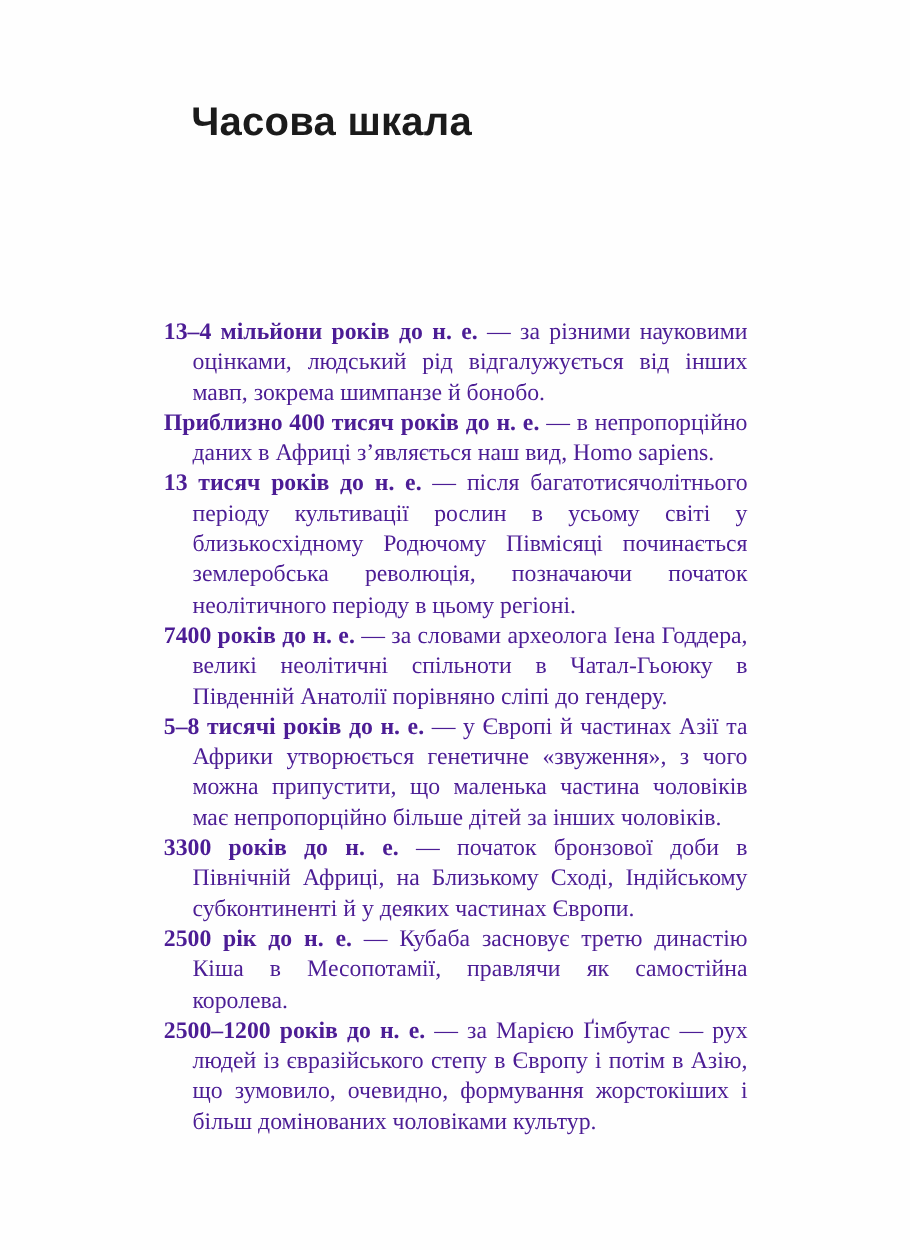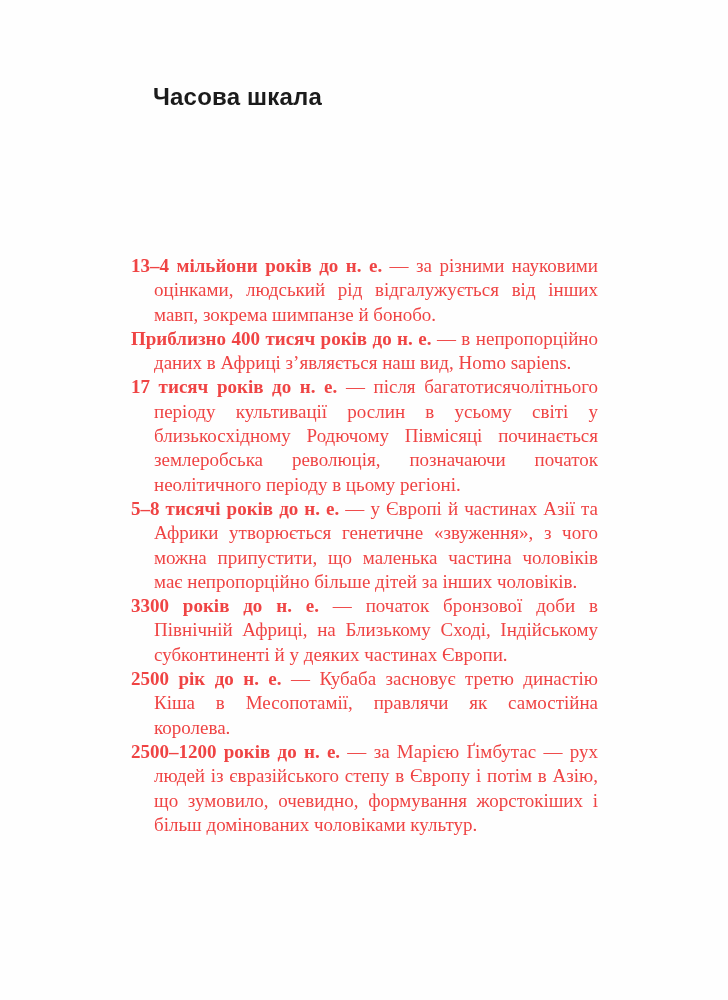--- a/index.html
+++ b/index.html
@@ -19,34 +19,34 @@
     inset: 0;
     background: #fefefe;
   }
   .title {
     position: absolute;
     left: 153px;
     top: 84px;
     margin: 0;
     font-family: "Liberation Sans", sans-serif;
     font-weight: 700;
-    font-size: 24px;
+    font-size: 32px;
     line-height: 26px;
     letter-spacing: 0.2px;
     color: #1b1b1b;
   }
   .timeline {
     position: absolute;
     left: 131px;
     top: 254px;
     width: 467px;
     font-family: "Liberation Serif", serif;
     font-size: 19px;
     line-height: 24.3px;
-    color: #ef4444;
+    color: #4c1d95;
     text-align: justify;
     hyphens: auto;
     -webkit-hyphens: auto;
   }
   .entry {
     margin: 0;
     padding-left: 23px;
     text-indent: -23px;
   }
   .entry .date {
@@ -54,19 +54,20 @@
   }
 </style>
 </head>
 <body>
 
 <main class="page">
   <h1 class="title">Часова шкала</h1>
   <section class="timeline">
       <p class="entry"><span class="date">13–4 мільйони років до н. е.</span> — <span class="desc">за різними науковими оцінками, людський рід відгалужується від інших мавп, зокрема шимпанзе й бонобо.</span></p>
       <p class="entry"><span class="date">Приблизно 400 тисяч років до н. е.</span> — <span class="desc">в непропорційно даних в Африці з’являється наш вид, Homo sapiens.</span></p>
-      <p class="entry"><span class="date">17 тисяч років до н. е.</span> — <span class="desc">після багатотисячолітнього періоду культивації рослин в усьому світі у близькосхідному Родючому Півмісяці починається землеробська революція, позначаючи початок неолітичного періоду в цьому регіоні.</span></p>
+      <p class="entry"><span class="date">13 тисяч років до н. е.</span> — <span class="desc">після багатотисячолітнього періоду культивації рослин в усьому світі у близькосхідному Родючому Півмісяці починається землеробська революція, позначаючи початок неолітичного періоду в цьому регіоні.</span></p>
+      <p class="entry"><span class="date">7400 років до н. е.</span> — <span class="desc">за словами археолога Іена Годдера, великі неолітичні спільноти в Чатал-Гьоюку в Південній Анатолії порівняно сліпі до гендеру.</span></p>
       <p class="entry"><span class="date">5–8 тисячі років до н. е.</span> — <span class="desc">у Європі й частинах Азії та Африки утворюється генетичне «звуження», з чого можна припустити, що маленька частина чоловіків має непропорційно більше дітей за інших чоловіків.</span></p>
       <p class="entry"><span class="date">3300 років до н. е.</span> — <span class="desc">початок бронзової доби в Північній Африці, на Близькому Сході, Індійському субконтиненті й у деяких частинах Європи.</span></p>
       <p class="entry"><span class="date">2500 рік до н. е.</span> — <span class="desc">Кубаба засновує третю династію Кіша в Месопотамії, правлячи як самостійна королева.</span></p>
       <p class="entry"><span class="date">2500–1200 років до н. е.</span> — <span class="desc">за Марією Ґімбутас — рух людей із євразійського степу в Європу і потім в Азію, що зумовило, очевидно, формування жорстокіших і більш домінованих чоловіками культур.</span></p>
     </section>
 </main>
 
 </body></html>

